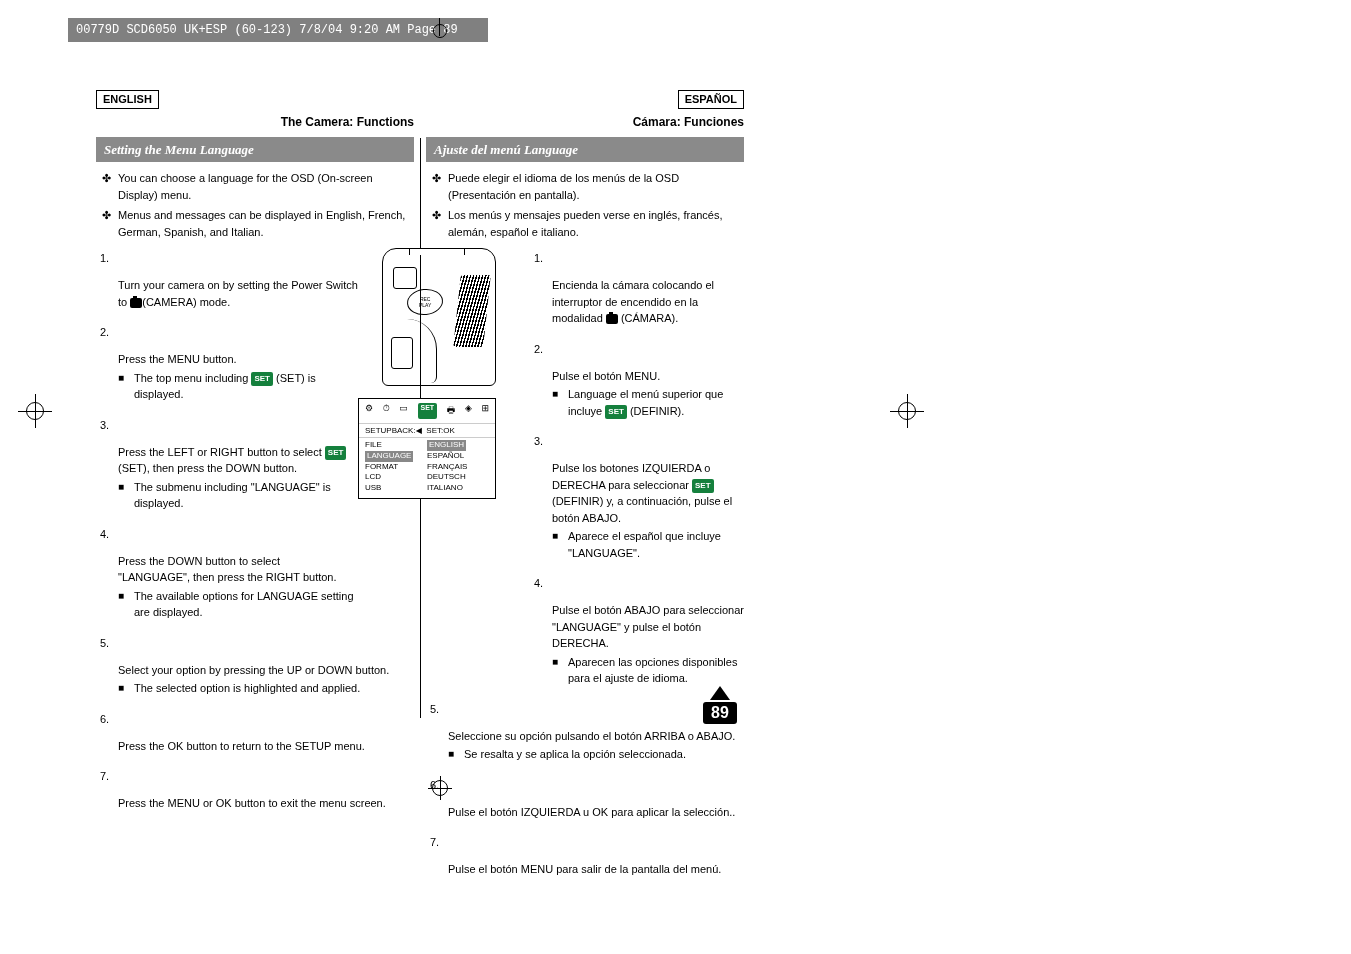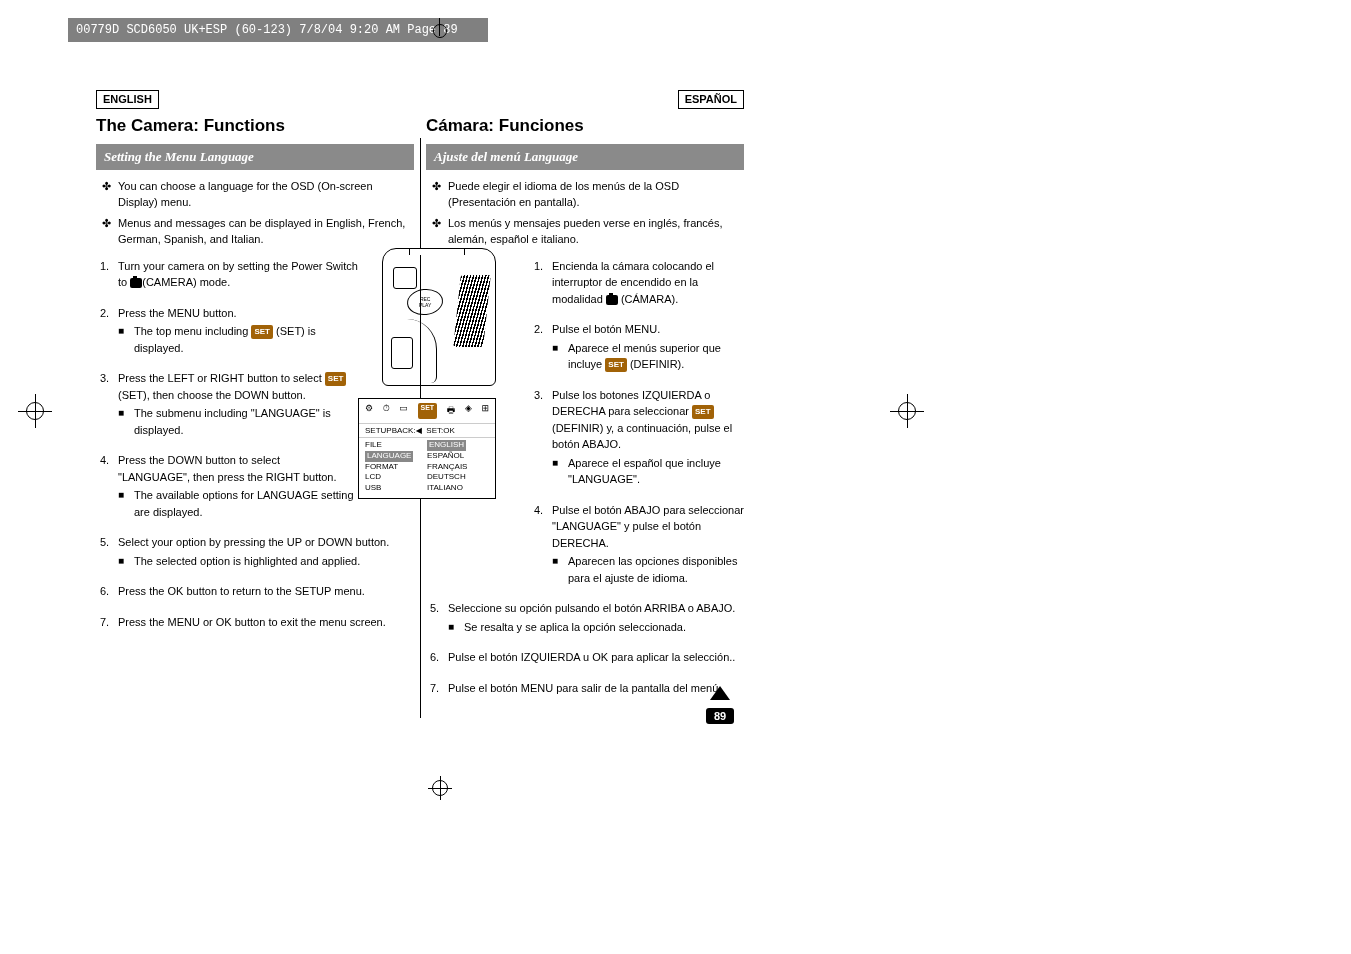--- a/index.html
+++ b/index.html
@@ -77,23 +77,24 @@
     .lang-tag {
       display: inline-block;
       border: 1px solid #000;
       padding: 0 6px;
       font-size: 11px;
       font-weight: bold;
       margin-bottom: 4px;
     }
     .lang-right-wrap { text-align: right; }
     .section-title {
-      font-size: 17px;
+      font-size: 12px;
       font-weight: bold;
       margin-bottom: 6px;
+      text-align: right;
     }
     .subsection {
       background: #8a8a8a;
       color: #fff;
       font-style: italic;
       font-family: Georgia, serif;
       font-weight: bold;
       font-size: 13px;
       padding: 3px 8px;
       margin-bottom: 8px;
@@ -117,21 +118,21 @@
       margin-bottom: 14px;
     }
     .num-row {
       display: flex;
       align-items: flex-start;
     }
     .num {
       width: 18px;
       flex-shrink: 0;
     }
-    .num-text { flex: 1; }
+    .num-text { flex: 1; margin-top: 27px; }
     .sub-bullet {
       display: flex;
       align-items: flex-start;
       margin-left: 18px;
       margin-top: 2px;
     }
     .sq {
       width: 16px;
       flex-shrink: 0;
       font-size: 10px;
@@ -143,21 +144,21 @@
     .col-right .numbered.narrow {
       margin-left: 108px;
     }
     .col-left .numbered.wide,
     .col-right .numbered.wide {
       max-width: 320px;
       margin-left: 4px;
     }
     .set-badge {
       display: inline-block;
-      background: #a16207;
+      background: #15803d;
       color: #fff;
       font-size: 8px;
       font-weight: bold;
       padding: 1px 3px;
       border-radius: 2px;
       vertical-align: middle;
       text-align: right;
     }
     .cam-icon {
       display: inline-block;
@@ -315,21 +316,21 @@
       left: 50%;
       transform: translateX(-50%);
       width: 0; height: 0;
       border-left: 10px solid transparent;
       border-right: 10px solid transparent;
       border-bottom: 14px solid #000;
     }
     .page-badge-body {
       background: #000;
       color: #fff;
-      font-size: 11px;
+      font-size: 16px;
       font-weight: bold;
       padding: 2px 8px;
       border-radius: 3px;
       text-align: right;
     }
     .crop-center {
       position: absolute;
       top: 776px;
       left: 428px;
       width: 24px;
@@ -421,21 +422,21 @@
         <div>
           <span>The top menu including</span> <span class="set-badge">SET</span> <span>(SET) is displayed.</span>
         </div>
       </div>
     </div>
 
     <div class="numbered">
       <div class="num-row">
         <div class="num">3.</div>
         <div class="num-text">
-          <span>Press the LEFT or RIGHT button to select</span> <span class="set-badge">SET</span> <span>(SET), then choose the DOWN button.</span>
+          <span>Press the LEFT or RIGHT button to select</span> <span class="set-badge">SET</span> <span>(SET), then press the DOWN button.</span>
         </div>
       </div>
       <div class="sub-bullet">
         <div class="sq">■</div>
         <div style="max-width:200px">The submenu including "LANGUAGE" is displayed.</div>
       </div>
     </div>
 
     <div class="numbered">
       <div class="num-row">
@@ -500,21 +501,21 @@
     </div>
 
     <div class="numbered narrow" style="max-width:210px">
       <div class="num-row">
         <div class="num">2.</div>
         <div class="num-text">Pulse el botón MENU.</div>
       </div>
       <div class="sub-bullet">
         <div class="sq">■</div>
         <div>
-          <span>Aparece el menús superior que incluye</span> <span class="set-badge">SET</span> <span>(DEFINIR).</span>
+          <span>Language el menú superior que incluye</span> <span class="set-badge">SET</span> <span>(DEFINIR).</span>
         </div>
       </div>
     </div>
 
     <div class="numbered narrow" style="max-width:210px">
       <div class="num-row">
         <div class="num">3.</div>
         <div class="num-text">
           <span>Pulse los botones IZQUIERDA o DERECHA para seleccionar</span> <span class="set-badge">SET</span> <span>(DEFINIR) y, a continuación, pulse el botón ABAJO.</span>
         </div>

